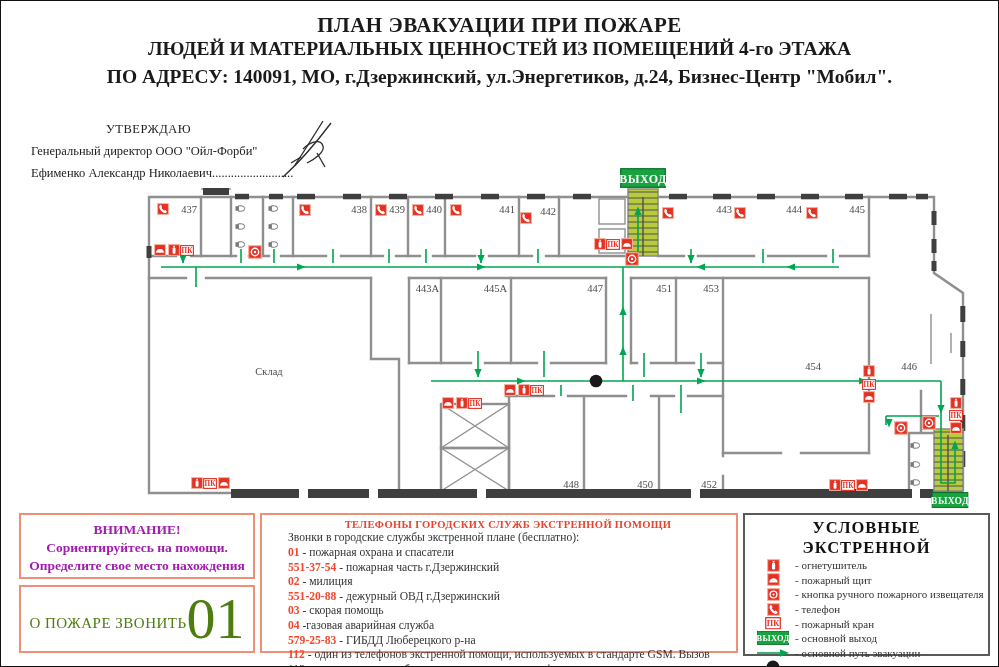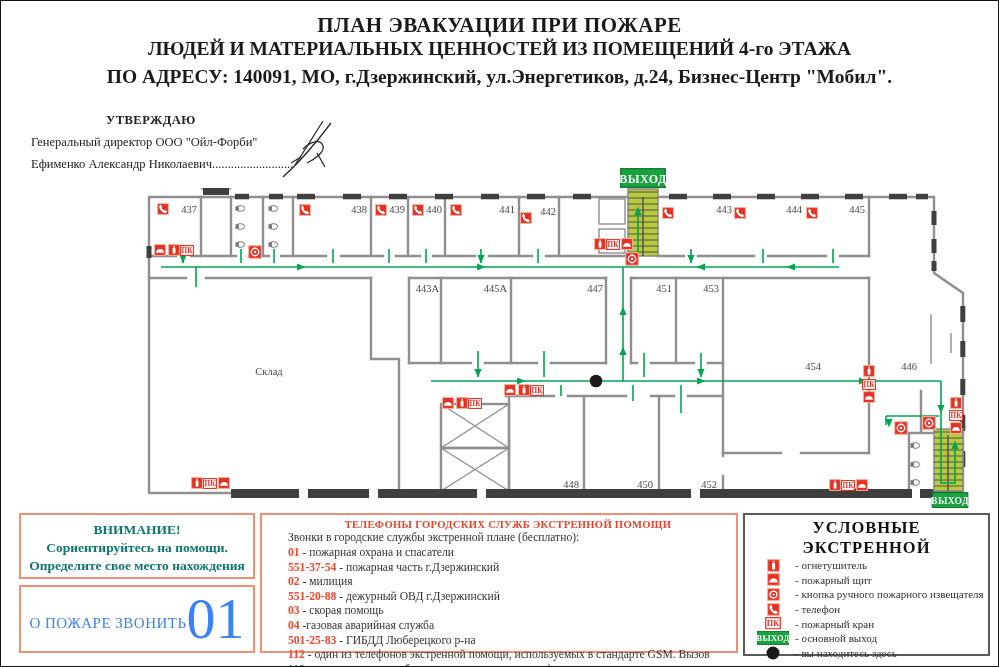--- a/index.html
+++ b/index.html
@@ -5,36 +5,36 @@
   html,body{margin:0;padding:0;background:#e8e8e8;}
   #page{position:relative;width:997px;height:665px;background:#fff;border:1px solid #111;
         font-family:"Liberation Serif","DejaVu Serif",serif;overflow:hidden;}
   
   #hdr{position:absolute;top:12px;left:0;width:100%;text-align:center;color:#1a1a1a;}
   #hdr .l1{font-size:21px;font-weight:bold;letter-spacing:.5px;}
   #hdr .l2{font-size:19.5px;font-weight:bold;margin-top:0;}
   #hdr .l3{font-size:19.5px;font-weight:bold;margin-top:6px;}
   
   #appr{position:absolute;left:30px;top:112px;width:330px;font-size:12.5px;color:#222;}
-  #appr .ah{font-weight:bold;margin-left:75px;letter-spacing:.5px;}
+  #appr .ah{font-weight:normal;margin-left:75px;letter-spacing:.5px;margin-top:9px;}
   #appr .al{margin-top:7px;}
   #sig{position:absolute;left:272px;top:118px;}
   
   #plan{position:absolute;left:0;top:0;}
   #plan text{font-family:"Liberation Serif","DejaVu Serif",serif;}
   .rl{font-size:10.5px;fill:#4a4a4a;}
   .w{stroke:#8f8f8f;stroke-width:2.4;fill:none;stroke-linecap:square;}
   .w2{stroke:#8f8f8f;stroke-width:1.4;fill:none;}
   .dk{fill:#3f3f3f;}
   .gp{stroke:#00a651;stroke-width:1.6;fill:none;}
   
   .fbox{position:absolute;box-sizing:border-box;background:#fff;}
   #att{left:18px;top:512px;width:236px;height:66px;border:2px solid #ef8f76;
-       color:#0f766e;text-align:center;font-weight:bold;font-size:13.5px;padding-top:6px;line-height:1.33;}
-  #call{left:18px;top:584px;width:236px;height:68px;border:2px solid #ef8f76;color:#3b82f6;
+       color:#a21caf;text-align:center;font-weight:bold;font-size:13.5px;padding-top:6px;line-height:1.33;}
+  #call{left:18px;top:584px;width:236px;height:68px;border:2px solid #ef8f76;color:#4d7c0f;
         display:flex;align-items:center;justify-content:center;gap:0;}
   #call .cl{font-size:15px;letter-spacing:.5px;margin-top:8px;}
   #call .cn{font-size:58px;line-height:1;}
   #ph{left:259px;top:512px;width:478px;height:140px;border:2px solid #ef8f76;
       font-size:11.6px;color:#333;padding:3px 8px 0 26px;line-height:1.26;}
   #ph .pt{color:#e8432e;font-weight:bold;font-size:10.6px;text-align:center;letter-spacing:.3px;}
   #ph .pnum{color:#f2472e;font-weight:bold;}
   #lg{left:742px;top:512px;width:247px;height:143px;border:2px solid #5a5a5a;padding:3px 6px 0 6px;}
   #lg .lt{font-size:16.5px;font-weight:bold;letter-spacing:1px;text-align:center;color:#111;}
   #lg .lrow{display:flex;align-items:center;height:14.6px;}
@@ -313,21 +313,21 @@
 
   <div id="ph" class="fbox">
     <div class="pt">ТЕЛЕФОНЫ ГОРОДСКИХ СЛУЖБ ЭКСТРЕННОЙ ПОМОЩИ</div>
     <div>Звонки в городские службы экстренной плане (бесплатно):</div>
     <div><span class="pnum">01</span> <span>- пожарная охрана и спасатели</span></div>
     <div><span class="pnum">551-37-54</span> <span>-  пожарная часть г.Дзержинский</span></div>
     <div><span class="pnum">02</span> <span>- милиция</span></div>
     <div><span class="pnum">551-20-88</span> <span>-  дежурный ОВД г.Дзержинский</span></div>
     <div><span class="pnum">03</span> <span>- скорая помощь</span></div>
     <div><span class="pnum">04</span> <span>-газовая аварийная служба</span></div>
-    <div><span class="pnum">501-25-83</span> <span>-  ГИБДД Люберецкого  р-на</span></div>
+    <div><span class="pnum">579-25-83</span> <span>-  ГИБДД Люберецкого  р-на</span></div>
     <div><span class="pnum">112</span> <span>- один из телефонов экстренной помощи,  используемых в стандарте GSM.  Вызов 112 доступен даже при блокировке клавиатуры телефона.</span></div>
   </div>
 
   <div id="lg" class="fbox">
     <div class="lt">УСЛОВНЫЕ ЭКСТРЕННОЙ</div>
     <div class="lrow">
       <span class="lic">
           <svg width="13" height="13">
             <use href="#sym-ext" width="13" height="13"></use>
           </svg>
@@ -369,20 +369,29 @@
     <div class="lrow">
       <span class="lic">
           <svg width="38" height="14">
             <use href="#sym-exit" width="38" height="14"></use>
           </svg>
         </span>
       <span class="llb">- основной выход</span>
     </div>
     <div class="lrow">
       <span class="lic">
+          <svg width="34" height="10">
+            <line x1="1" y1="5" x2="26" y2="5" stroke="#00a651" stroke-width="1.6"></line>
+            <path d="M33,5 L24,1.3 V8.7 Z" fill="#00a651"></path>
+          </svg>
+        </span>
+      <span class="llb">- основной путь эвакуации</span>
+    </div>
+    <div class="lrow">
+      <span class="lic">
           <svg width="16" height="16">
             <circle cx="8" cy="8" r="6.5" fill="#1a1a1a"></circle>
           </svg>
         </span>
       <span class="llb">- вы находитесь здесь</span>
     </div>
   </div>
 
 </div>
 

